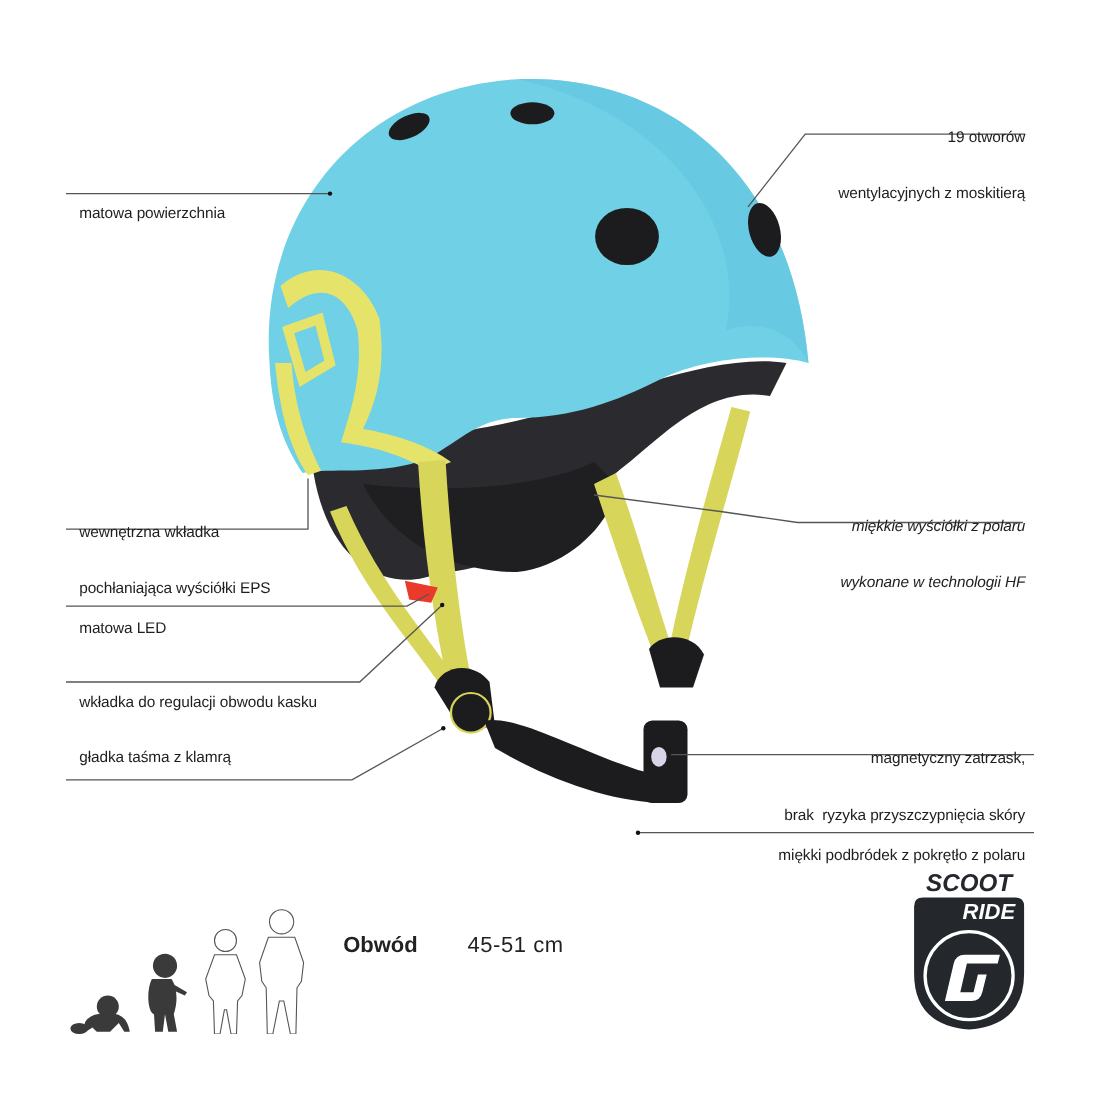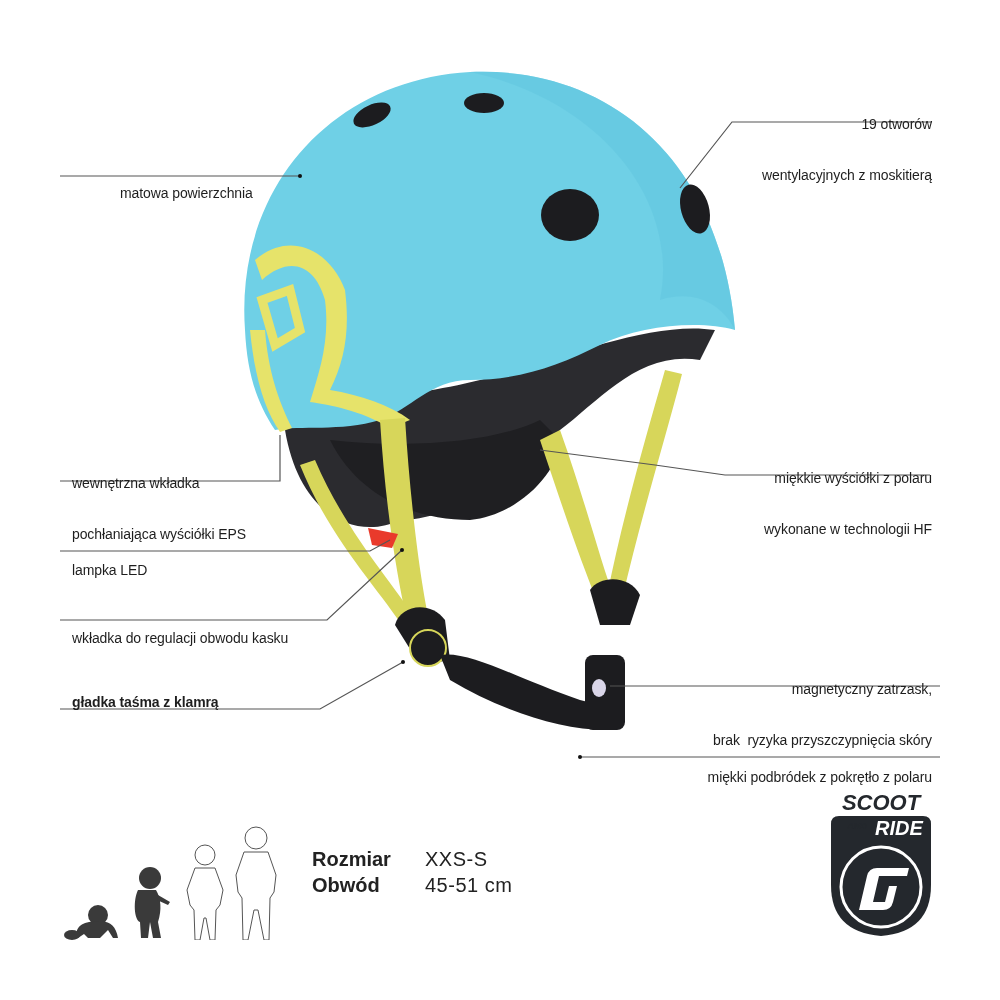--- a/index.html
+++ b/index.html
@@ -75,42 +75,42 @@
     <circle cx="402" cy="550" r="2"></circle>
     <circle cx="403" cy="662" r="2"></circle>
     <circle cx="580" cy="757" r="2"></circle>
   </g>
 </svg>
 
 <div class="label right" style="right:68px; top:82px;">
   <div>19 otworów</div>
   <div>wentylacyjnych z moskitierą</div>
 </div>
-<div class="label" style="left:72px; top:151px;margin-left:48px;">
+<div class="label" style="left:72px; top:151px;">
   <div>matowa powierzchnia</div>
 </div>
 <div class="label" style="left:72px; top:441px;">
   <div>wewnętrzna wkładka</div>
   <div>pochłaniająca wyściółki EPS</div>
 </div>
-<div class="label right" style="right:68px; top:436px;">
+<div class="label right" style="right:68px; top:436px;font-style:italic;">
   <div>miękkie wyściółki z polaru</div>
   <div>wykonane w technologii HF</div>
 </div>
 <div class="label" style="left:72px; top:528px;">
-  <div>lampka LED</div>
+  <div>matowa LED</div>
 </div>
 <div class="label" style="left:72px; top:596px;">
   <div>wkładka do regulacji obwodu kasku</div>
 </div>
 <div class="label right" style="right:68px; top:647px;">
   <div>magnetyczny zatrzask,</div>
   <div>brak  ryzyka przyszczypnięcia skóry</div>
 </div>
-<div class="label" style="left:72px; top:660px;font-weight:bold;">
+<div class="label" style="left:72px; top:646px;">
   <div>gładka taśma z klamrą</div>
 </div>
 <div class="label right" style="right:68px; top:735px;">
   <div>miękki podbródek z pokrętło z polaru</div>
 </div>
 
 <svg class="kids" width="230" height="130" viewBox="0 0 230 130">
   <g fill="#3a3a3a">
     <circle cx="40" cy="105" r="10"></circle>
     <path d="M20,128 C15,118 25,110 40,112 C50,110 58,115 60,128 L55,128 L50,120 L42,128 L30,128 L26,124 Z"></path>
@@ -126,24 +126,20 @@
     <path d="M137,58 L157,58 L165,80 L162,95 L158,100 L157,130 L152,130 L148,108 L146,108 L142,130 L137,130 L136,100 L132,95 L129,80 Z"></path>
   </g>
   <g fill="none" stroke="#555" stroke-width="1">
     <circle cx="198" cy="28" r="11"></circle>
     <path d="M186,42 L210,42 L218,65 L216,82 L212,88 L211,130 L206,130 L200,100 L196,100 L190,130 L185,130 L184,88 L180,82 L178,65 Z"></path>
   </g>
 </svg>
 
 <div class="specs">
   <div class="spec-row">
-    <span class="spec-key">Rozmiar</span>
-    <span class="spec-val">XXS-S</span>
-  </div>
-  <div class="spec-row">
     <span class="spec-key">Obwód</span>
     <span class="spec-val">45-51 cm</span>
   </div>
 </div>
 
 <svg class="logo" viewBox="0 0 116 150">
   <text x="58" y="20" text-anchor="middle" font-family="Liberation Sans, sans-serif" font-size="22" font-style="italic" font-weight="bold" fill="#24282d">SCOOT</text>
   <path d="M8,34 Q8,26 16,26 L100,26 Q108,26 108,34 L108,95 Q108,142 58,146 Q8,142 8,95 Z" fill="#24282d"></path>
   <text x="34" y="39" text-anchor="middle" font-family="Liberation Sans, sans-serif" font-size="9" font-style="italic" font-weight="bold" fill="#24282d">AND</text>
   <text x="76" y="45" text-anchor="middle" font-family="Liberation Sans, sans-serif" font-size="20" font-style="italic" font-weight="bold" fill="#ffffff">RIDE</text>

